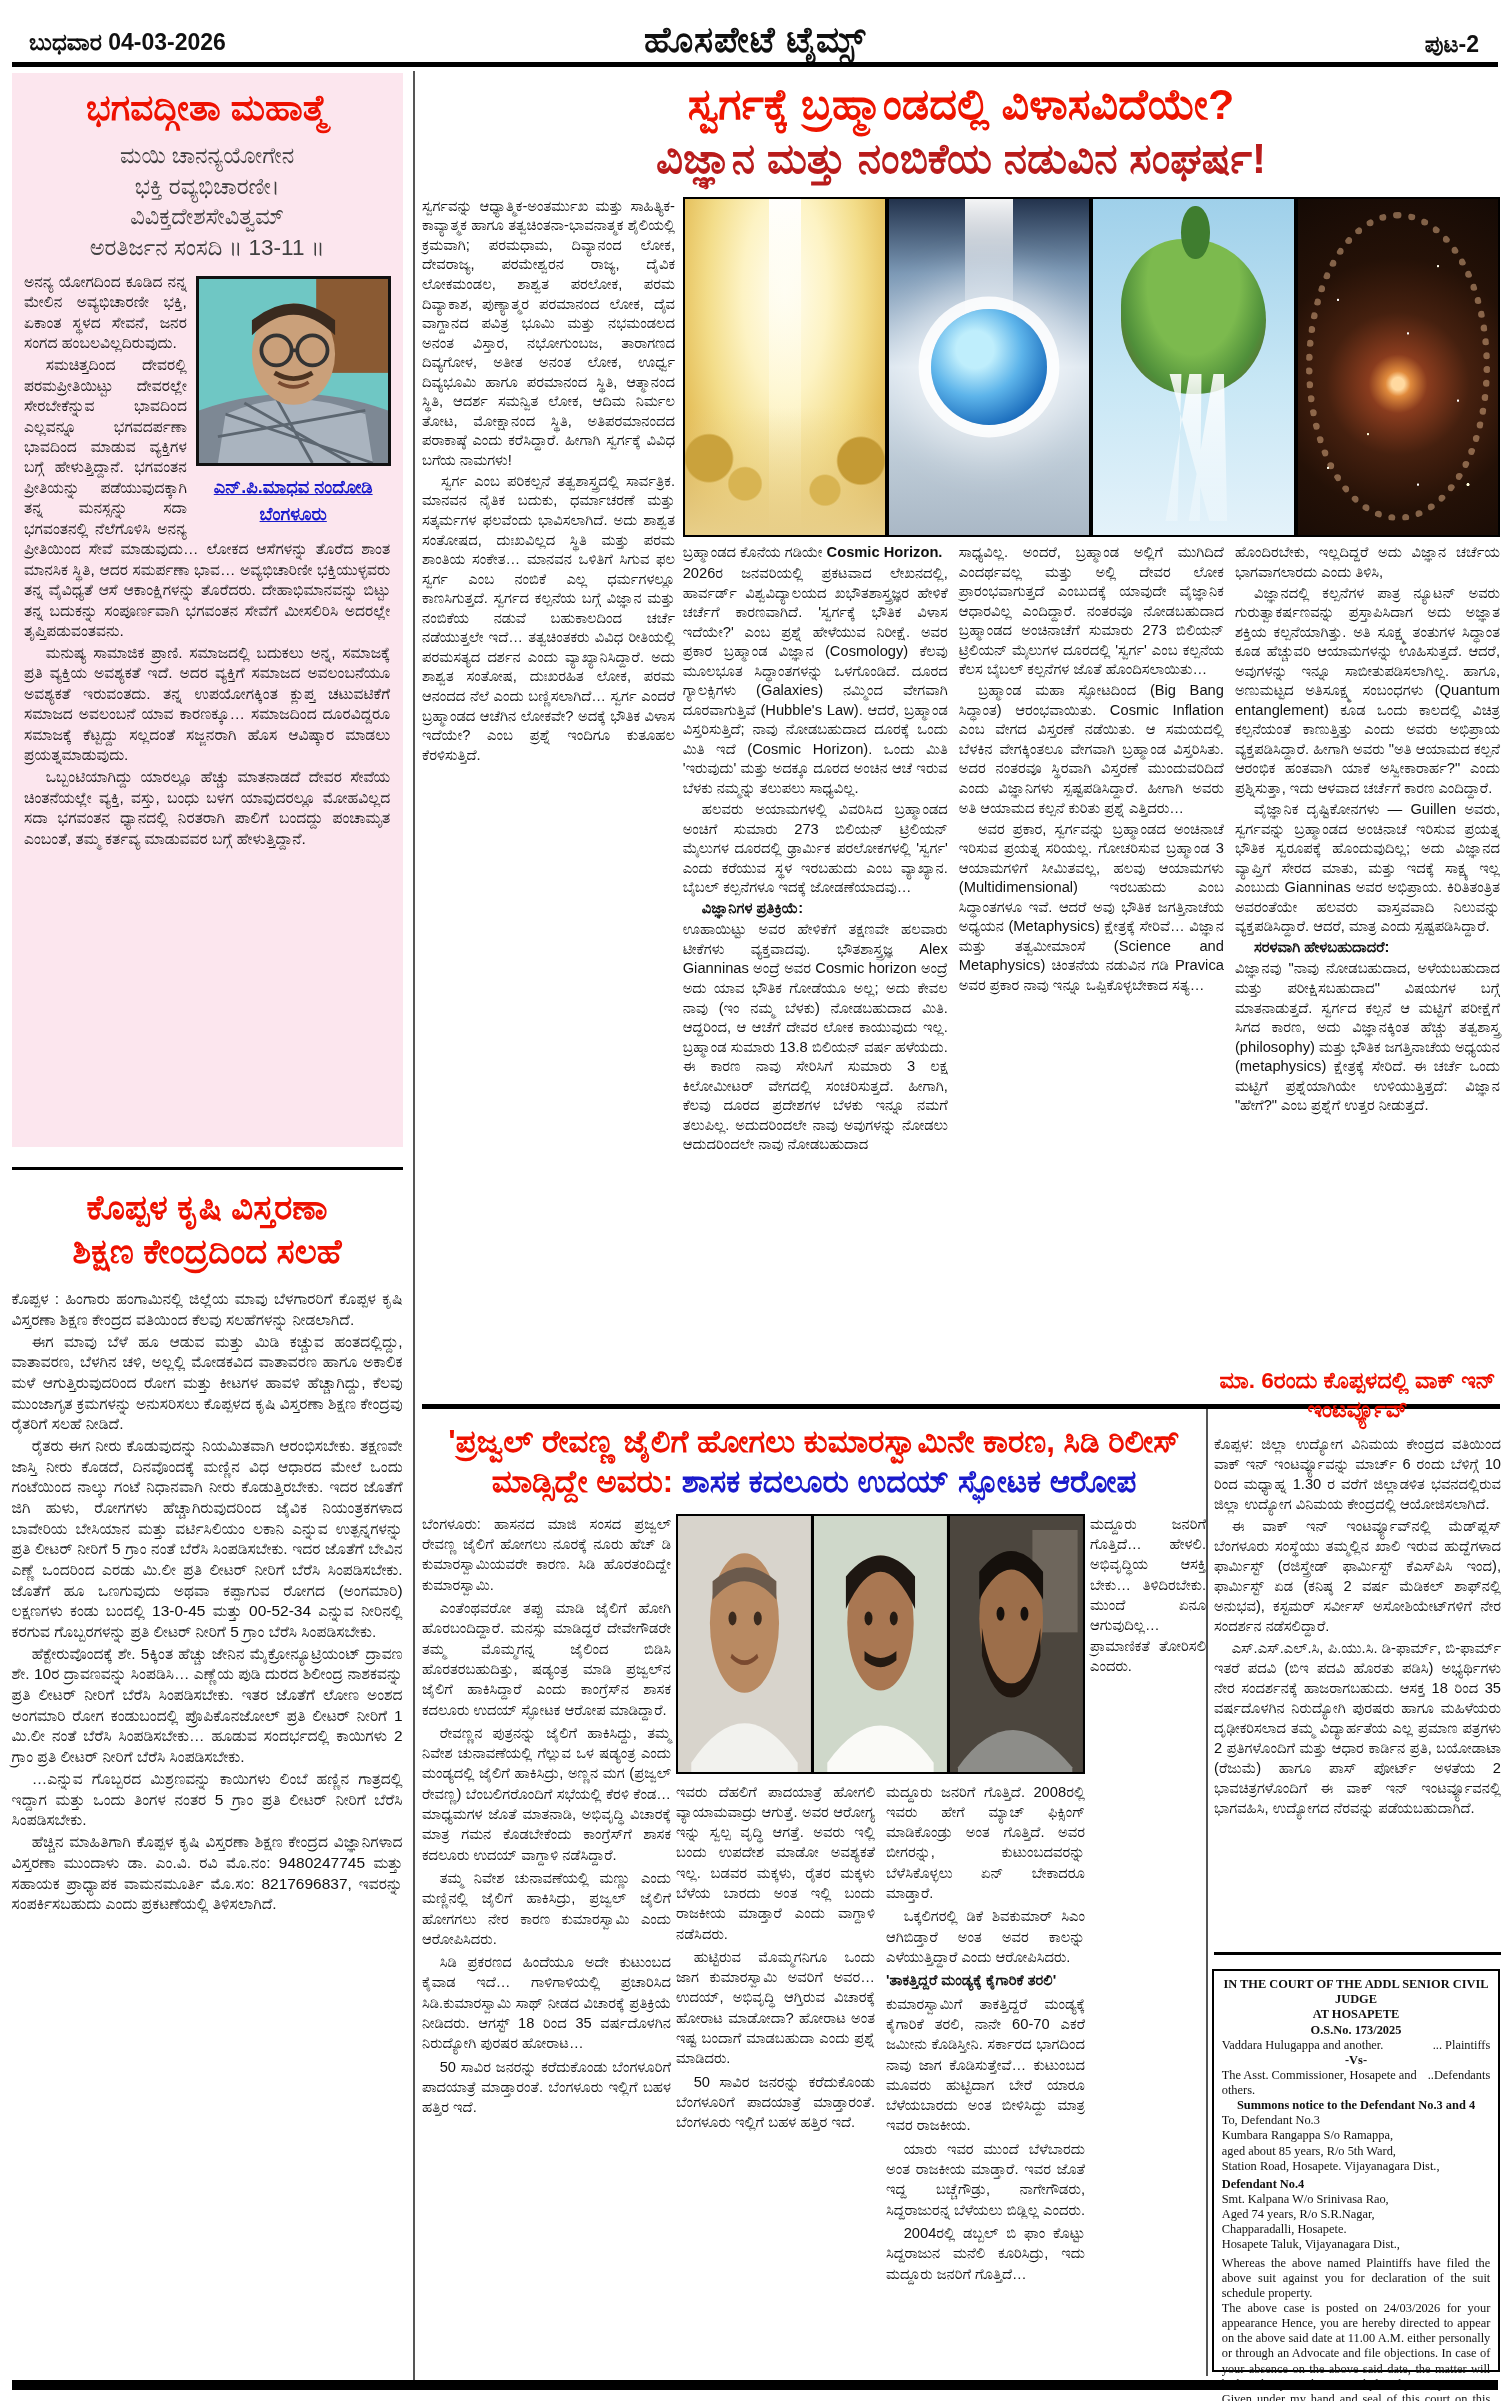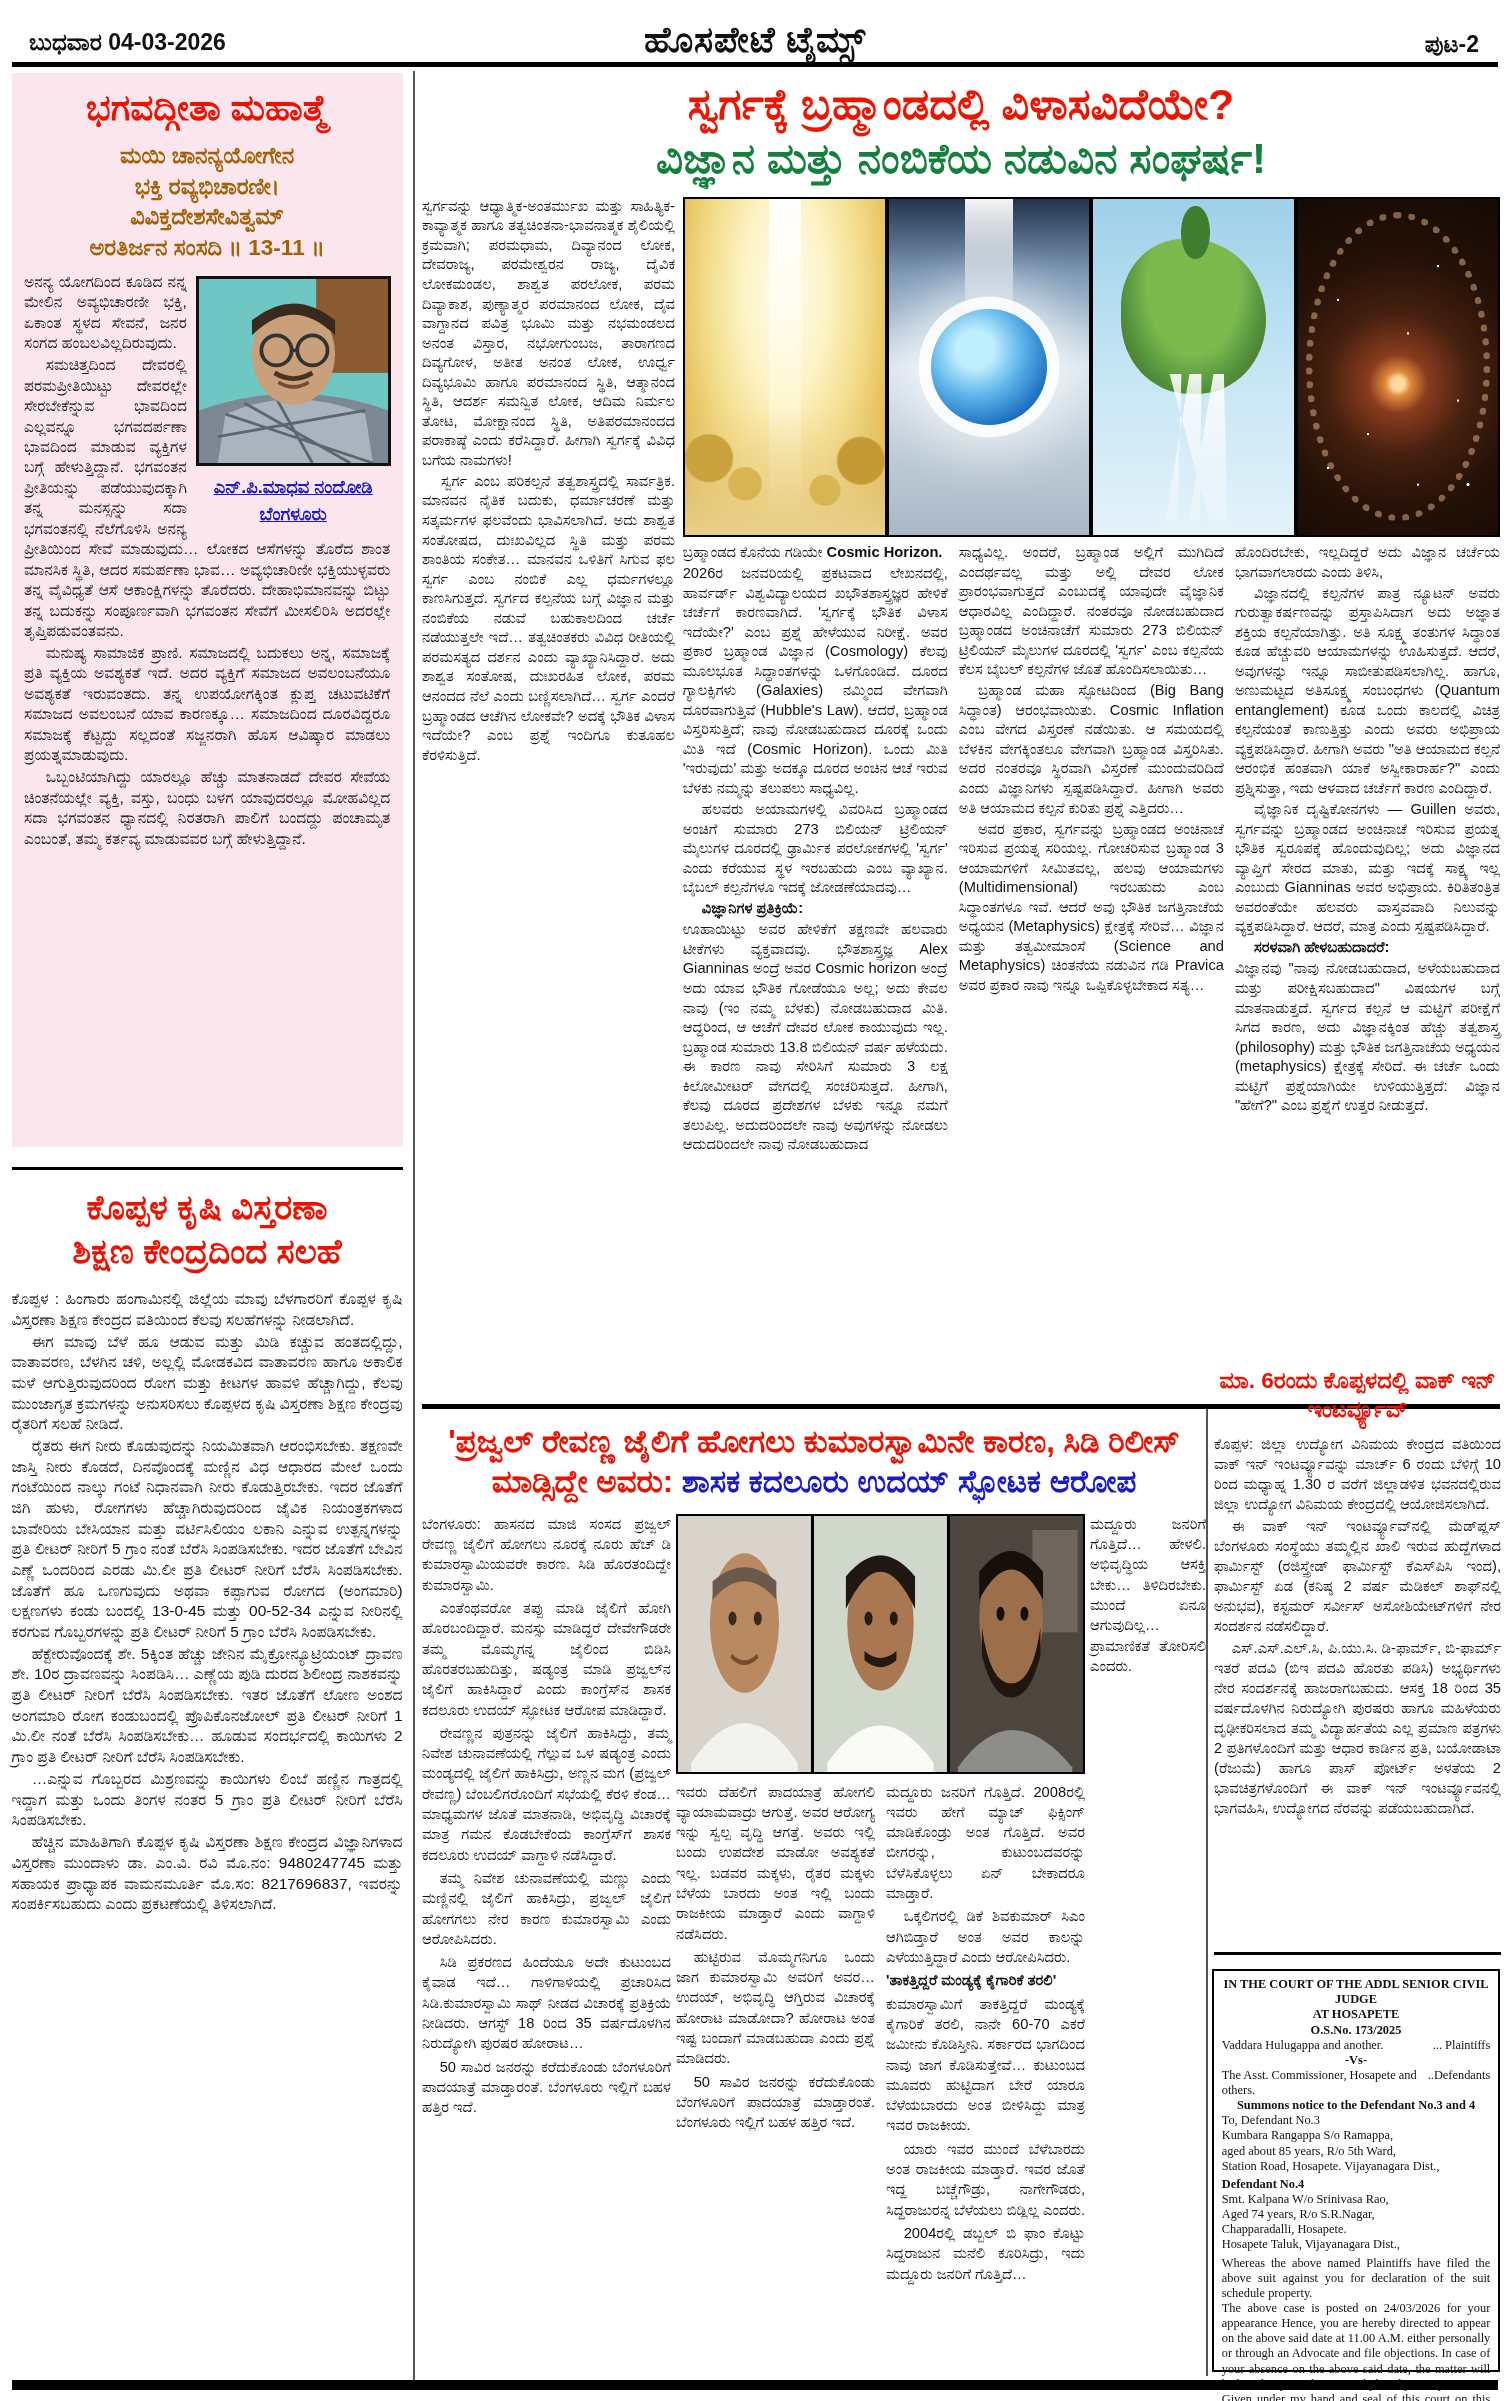--- a/index.html
+++ b/index.html
@@ -9,37 +9,37 @@
   .hdr-date{position:absolute;left:29px;top:29px;font-size:23px;font-weight:bold;}
   .hdr-mast{position:absolute;left:0;right:0;top:18.6px;text-align:center;font-size:36px;font-weight:bold;letter-spacing:0.8px;}
   .hdr-page{position:absolute;right:31px;top:31px;font-size:23px;font-weight:bold;}
   .rule-top{position:absolute;left:11.6px;right:11.6px;top:62px;height:5.4px;background:#000;}
   .rule-bottom{position:absolute;left:11.6px;right:11.6px;top:2380px;height:10px;background:#000;}
   .vrule-left{position:absolute;left:413px;top:71px;bottom:15.5px;width:1.5px;background:#555;}
   .vrule-right{position:absolute;left:1206px;top:1408px;height:968px;width:1.5px;background:#555;}
   
   .gita-box{position:absolute;left:11.6px;top:73px;width:391px;height:1074px;background:#fce6ee;padding:11px 12.4px;box-sizing:border-box;}
   .gita-title{color:#ee1100;font-size:36px;font-weight:bold;text-align:center;margin:3.1px 0 14px 0;}
-  .gita-verse p{color:#a16207;font-size:22.5px;font-weight:bold;text-align:center;margin:4.6px 0;}
+  .gita-verse p{color:#404040;font-size:22.5px;font-weight:normal;text-align:center;margin:4.6px 0;}
   .gita-body{margin-top:11px;font-size:15.5px;line-height:1.32;text-align:justify;}
   .gita-body p{margin:0 0 1.5px 0;text-indent:1.4em;}
   .gita-body p:first-child{text-indent:0;}
   .gita-photo-wrap{float:right;width:194px;margin:4.6px 0 0 9.3px;text-align:center;}
   .gita-photo{width:189px;height:184px;border:3.1px solid #111;background:#6fc7c4;display:block;}
   .gita-cap{color:#1a1acc;font-weight:bold;font-size:18px;margin-top:7.7px;line-height:1.5;text-decoration:underline;}
   .rule-left-mid{position:absolute;left:11.6px;top:1167px;width:391px;height:3.1px;background:#000;}
   .mango{position:absolute;left:11.6px;top:1184px;width:391px;height:1185px;}
   .mango-h p{color:#ee1100;font-size:34px;font-weight:bold;text-align:center;margin:1.5px 0;line-height:1.25;}
   .mango-body{margin-top:17px;font-size:15.5px;line-height:1.33;text-align:justify;}
   .mango-body p{margin:0 0 1.5px 0;text-indent:1.3em;}
   .mango-body p:first-child{text-indent:0;}
   
   .heaven{position:absolute;left:422px;top:74px;width:1078px;}
   .heaven-h1{color:#ee1500;font-size:43px;font-weight:bold;text-align:center;margin:6.2px 0 4.6px 0;}
-  .heaven-h2{color:#15803d;font-size:42px;font-weight:bold;text-align:center;margin:0 0 14px 0;}
+  .heaven-h2{color:#b91c1c;font-size:42px;font-weight:bold;text-align:center;margin:0 0 14px 0;}
   .heaven-cols{display:flex;}
   .hv-col{font-size:14.7px;line-height:1.33;text-align:justify;}
   .hv-col p{margin:0 0 1.5px 0;text-indent:1.3em;}
   .hv-col p:first-child{text-indent:0;}
   .hv-c1{width:253px;margin-right:7.7px;flex:none;}
   .hv-right{flex:1;min-width:0;}
   .img-strip{display:flex;gap:3.9px;background:#000;border:2.3px solid #000;height:336px;}
   .img-strip .cimg{flex:1;position:relative;overflow:hidden;}
   .hv-lower{display:flex;gap:11px;margin-top:6.2px;}
   .hv-lower .hv-col{flex:1;min-width:0;}

